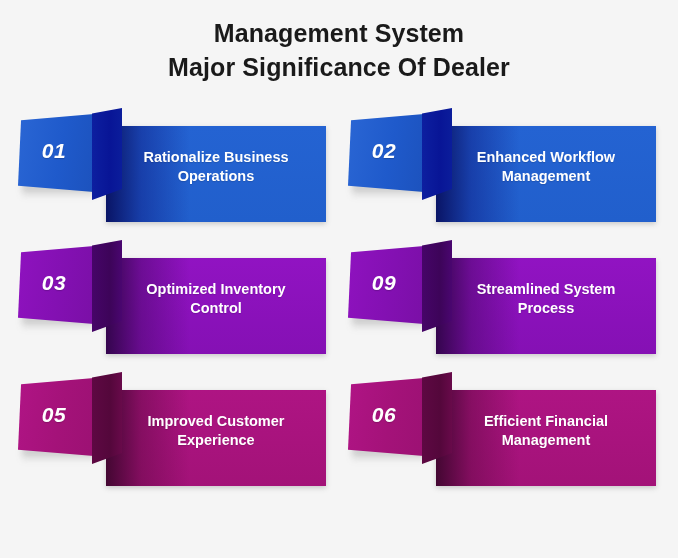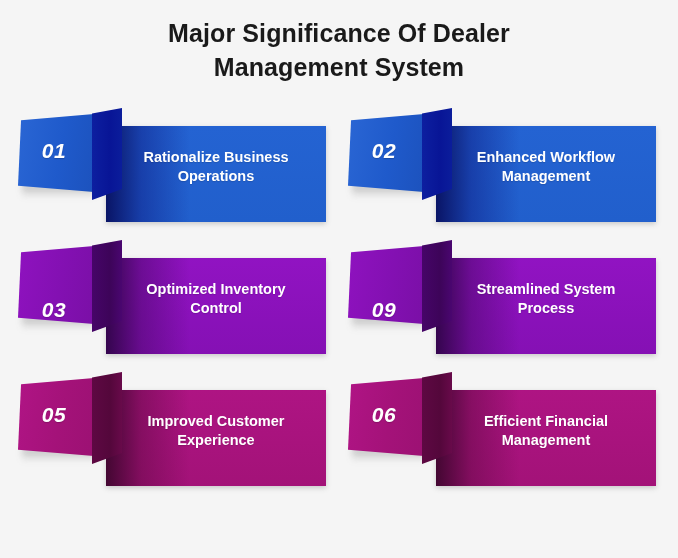--- a/index.html
+++ b/index.html
@@ -127,21 +127,21 @@
   .theme-blue .tab  { background: linear-gradient(100deg, #2a66d4 0%, #1f5acb 55%, #1c52bd 100%); }
   .theme-blue .fold { background: linear-gradient(90deg, #0d1fa0 0%, #081596 60%, #0b1d9b 100%); }
   .theme-blue .body-panel {
     background:
       linear-gradient(90deg, rgba(8,16,96,0.95) 0%, rgba(15,35,140,0.55) 16%,
                       rgba(32,96,207,0.0) 38%),
       linear-gradient(180deg, #2463d2 0%, #215fcc 100%);
   }
 
   
-  .theme-purple .tab  { background: linear-gradient(100deg, #8f12bf 0%, #8310b2 55%, #7a0fa6 100%); align-items: flex-end; }
+  .theme-purple .tab  { background: linear-gradient(100deg, #8f12bf 0%, #8310b2 55%, #7a0fa6 100%); }
   .theme-purple .fold { background: linear-gradient(90deg, #460568 0%, #3d0459 60%, #4a0670 100%); }
   .theme-purple .body-panel {
     background:
       linear-gradient(90deg, rgba(48,4,72,0.95) 0%, rgba(80,8,112,0.55) 16%,
                       rgba(143,18,191,0.0) 38%),
       linear-gradient(180deg, #9113c2 0%, #8510b4 100%);
   }
 
   
   .theme-magenta .tab  { background: linear-gradient(100deg, #b01485 0%, #a41279 55%, #9c1173 100%); }
@@ -150,22 +150,22 @@
     background:
       linear-gradient(90deg, rgba(62,6,46,0.95) 0%, rgba(104,10,74,0.55) 16%,
                       rgba(176,20,133,0.0) 38%),
       linear-gradient(180deg, #ae1483 0%, #a31278 100%);
   }
 </style>
 </head>
 <body>
 
 <div id="page-title">
+  <span class="t-line">Management System</span>
   <span class="t-line">Major Significance Of Dealer</span>
-  <span class="t-line">Management System</span>
 </div>
 
 <div id="cards">
 
   <div class="card col-left row-1 theme-blue">
     <div class="tab-shadow"></div>
     <div class="tab">
       <span class="tab-num">01</span>
     </div>
     <div class="fold"></div>

